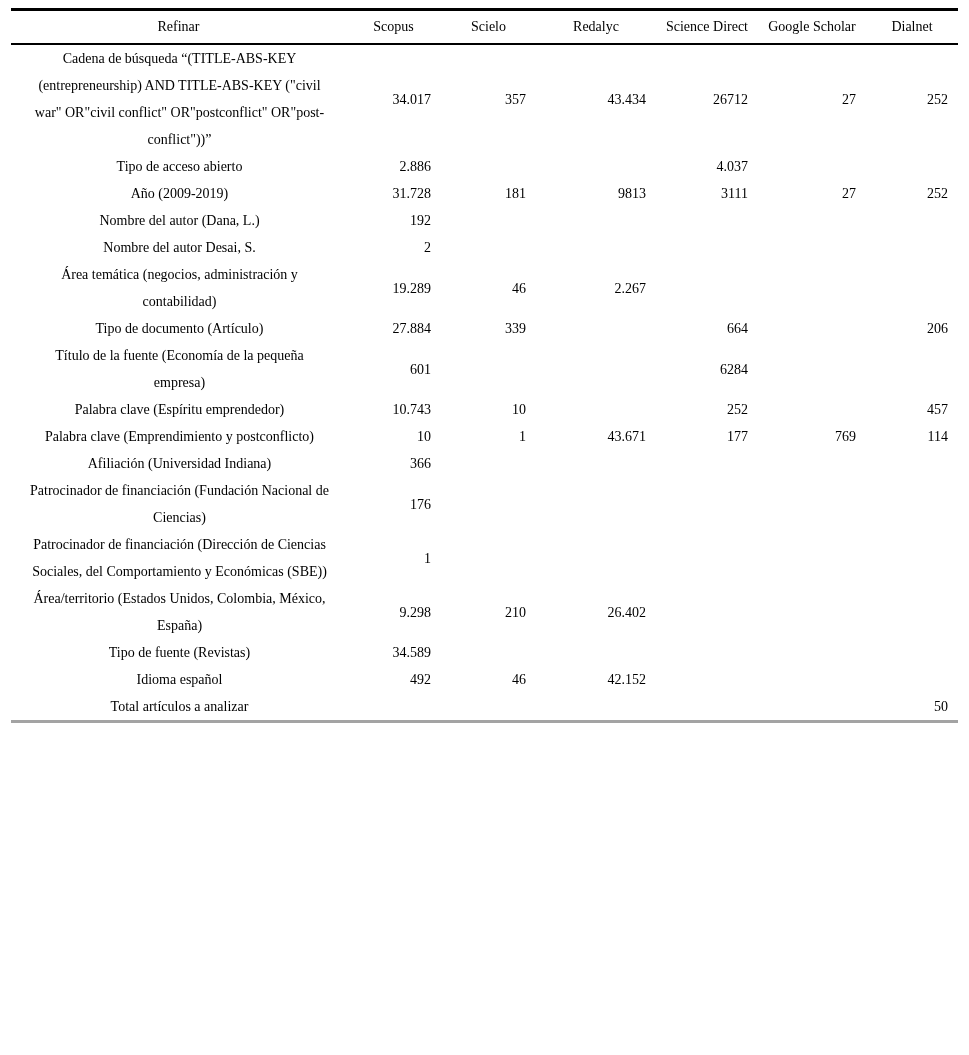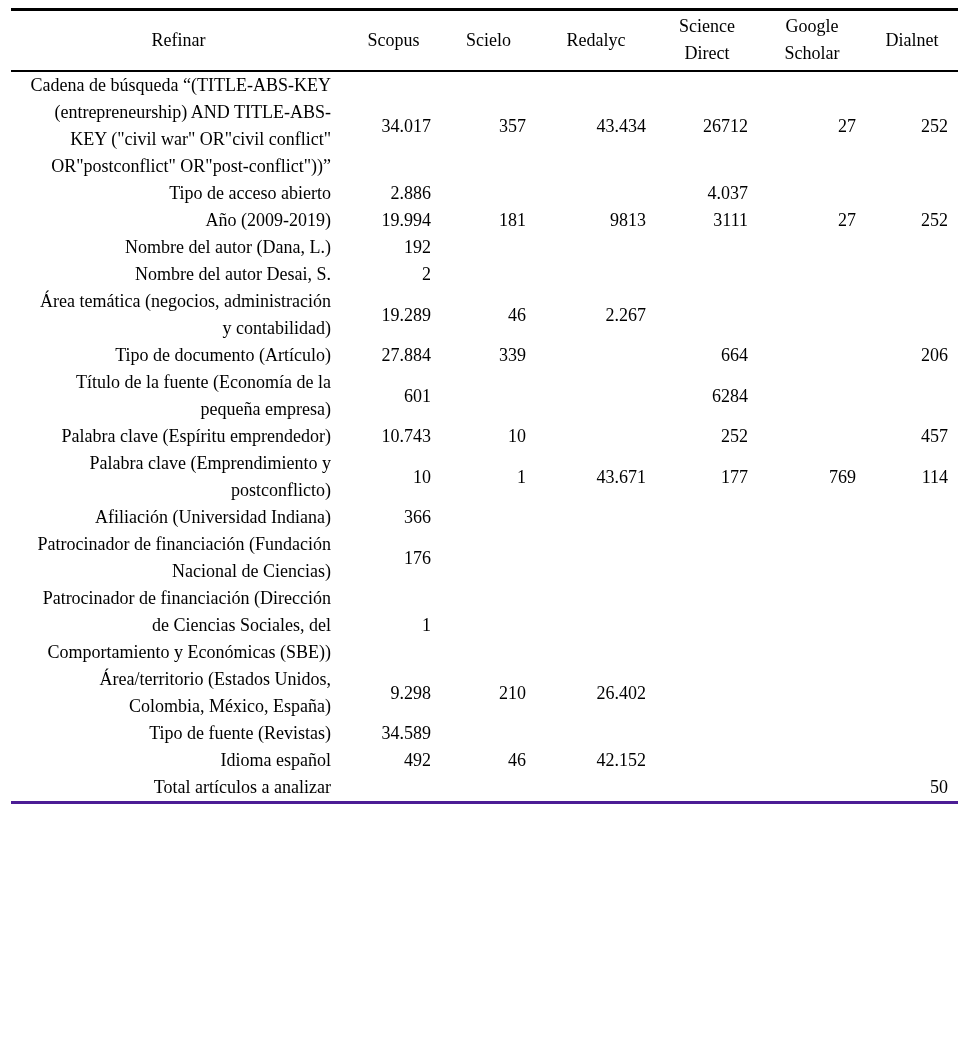--- a/index.html
+++ b/index.html
@@ -15,37 +15,37 @@
     box-sizing: border-box;
     padding: 8px 11px 0 11px;
     background: #ffffff;
     overflow: hidden;
   }
   table.refine-table {
     width: 947px;
     border-collapse: collapse;
     table-layout: fixed;
     border-top: 3px solid #000000;
-    border-bottom: 3px solid #4c1d95;
-    font-size: 18px;
+    border-bottom: 3px solid #a3a3a3;
+    font-size: 14px;
     line-height: 27px;
   }
   thead th {
     font-weight: normal;
     text-align: center;
     vertical-align: middle;
     border-bottom: 2px solid #000000;
     padding: 2px 2px 3px 2px;
   }
   tbody td {
     padding: 0;
     vertical-align: middle;
   }
   td.col-label {
-    text-align: right;
+    text-align: center;
     padding-left: 17px;
     padding-right: 15px;
     overflow-wrap: break-word;
     margin-top: 28px;
   }
   td.col-num {
     text-align: right;
     padding-right: 10px;
     white-space: nowrap;
   }
@@ -92,21 +92,21 @@
           <td class="col-num">2.886</td>
           <td class="col-num"></td>
           <td class="col-num"></td>
           <td class="col-num">4.037</td>
           <td class="col-num"></td>
           <td class="col-num"></td>
         </tr>
 
         <tr>
           <td class="col-label">Año (2009-2019)</td>
-          <td class="col-num">19.994</td>
+          <td class="col-num">31.728</td>
           <td class="col-num">181</td>
           <td class="col-num">9813</td>
           <td class="col-num">3111</td>
           <td class="col-num">27</td>
           <td class="col-num">252</td>
         </tr>
 
         <tr>
           <td class="col-label">Nombre del autor (Dana, L.)</td>
           <td class="col-num">192</td>

